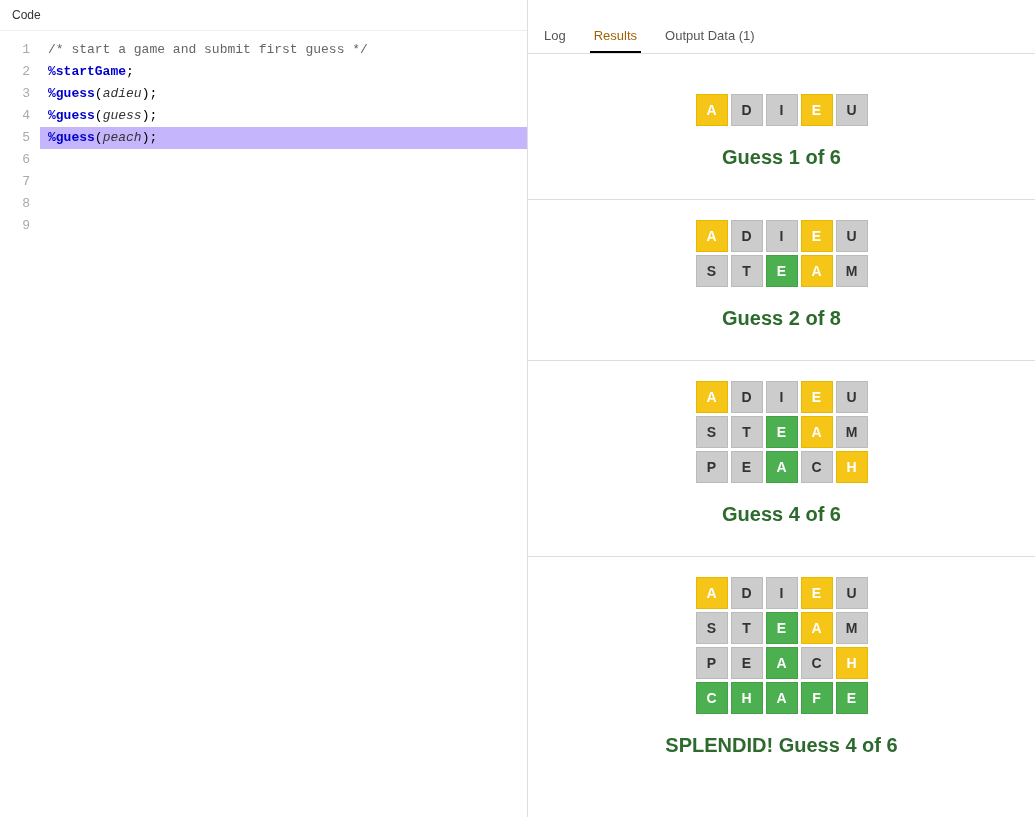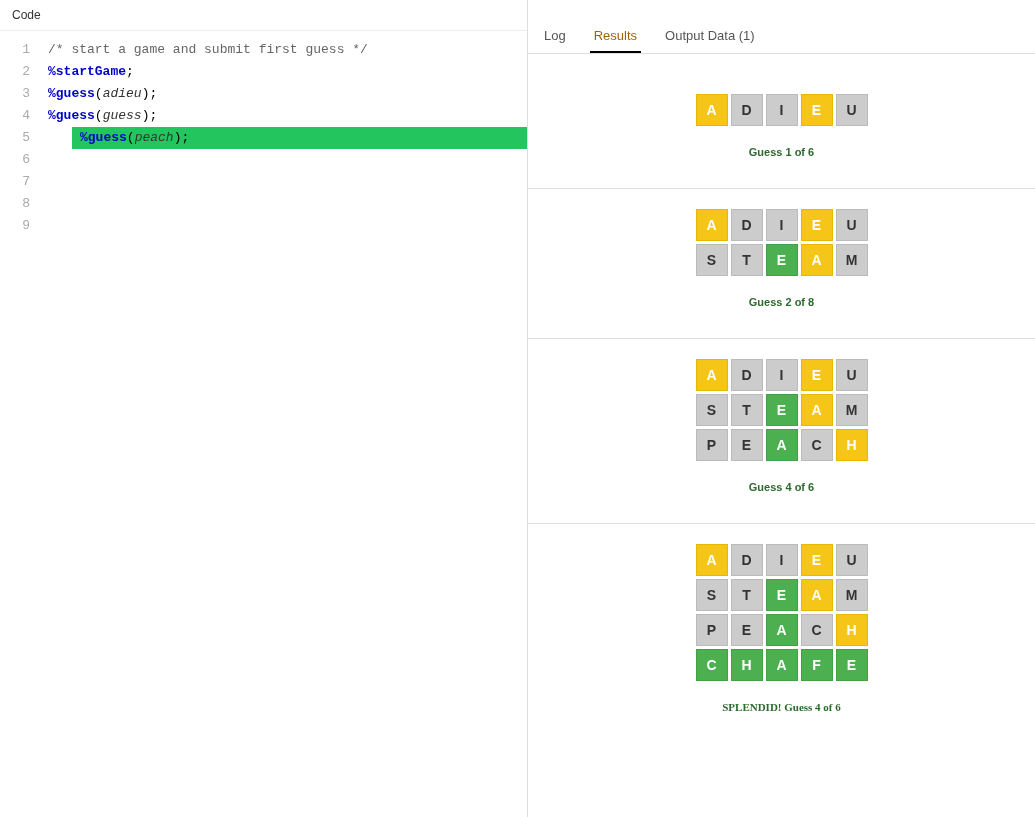--- a/index.html
+++ b/index.html
@@ -40,22 +40,21 @@
       flex: 1;
       padding: 8px 0;
     }
     .code-line {
       line-height: 22px;
       padding: 0 8px;
       font-size: 13px;
       white-space: pre;
     }
     .code-line.highlighted {
-      background-color: #22c55e;
-      margin-left: 32px;
+      background-color: #c4b5fd;
     }
     .kw { color: #0000cc; font-weight: bold; }
     .cm { color: #666; }
     .arg { color: #333; font-style: italic; }
 
     
     .results-panel {
       flex: 1;
       display: flex;
       flex-direction: column;
@@ -113,28 +112,27 @@
       font-weight: bold;
       font-size: 14px;
       font-family: Arial, sans-serif;
       border: 1px solid #ccc;
     }
     .tile.gray { background: #ccc; color: #333; border-color: #bbb; }
     .tile.yellow { background: #f5c518; color: #fff; border-color: #e6b800; }
     .tile.green { background: #4caf50; color: #fff; border-color: #43a047; }
 
     .guess-label {
-      font-size: 11px;
+      font-size: 20px;
       font-weight: bold;
       color: #2d6a2d;
       font-family: Arial, sans-serif;
     }
     .guess-label.splendid {
       color: #2d6a2d;
-      font-family: Liberation Serif, serif;
     }
   </style>
 </head>
 <body>
 
 <div class="code-panel">
   <div class="code-header">Code</div>
   <div class="code-content">
     <div class="line-numbers">
       <div>1</div>

